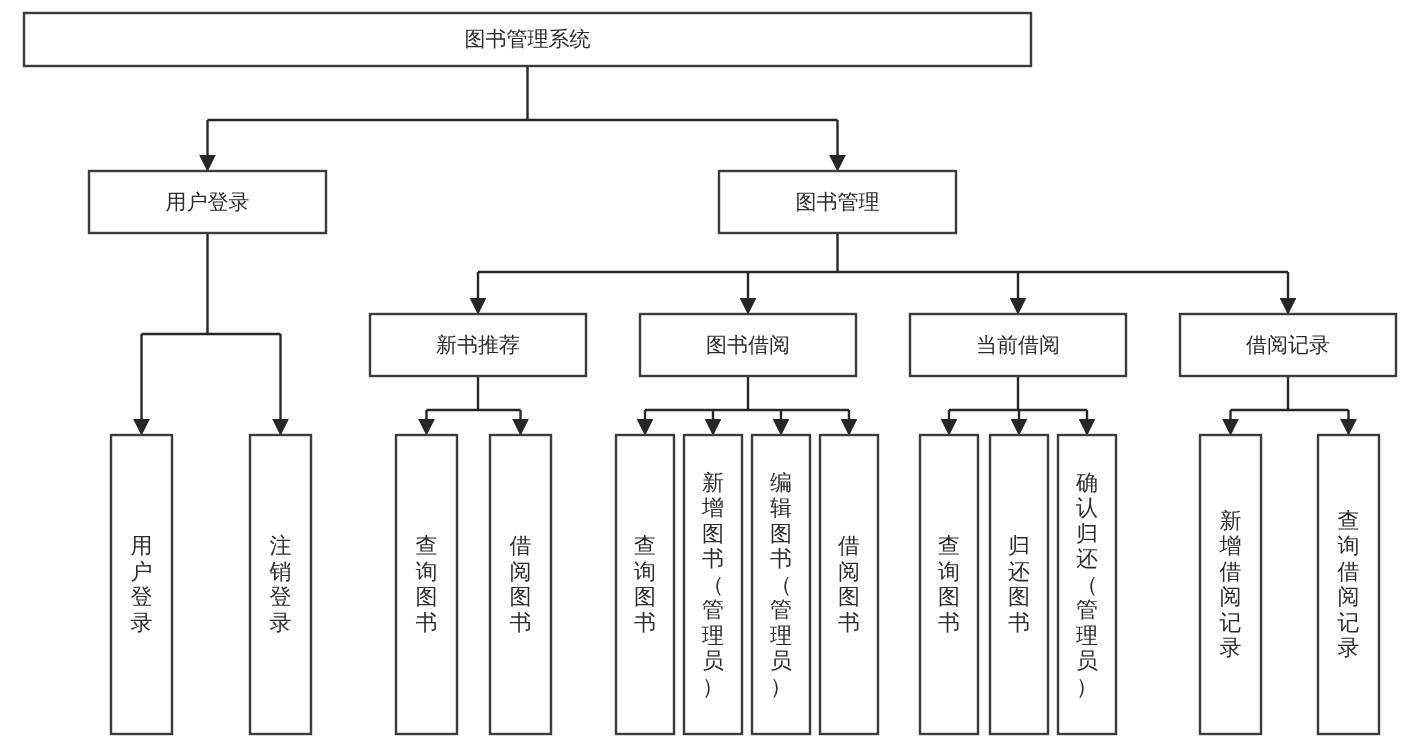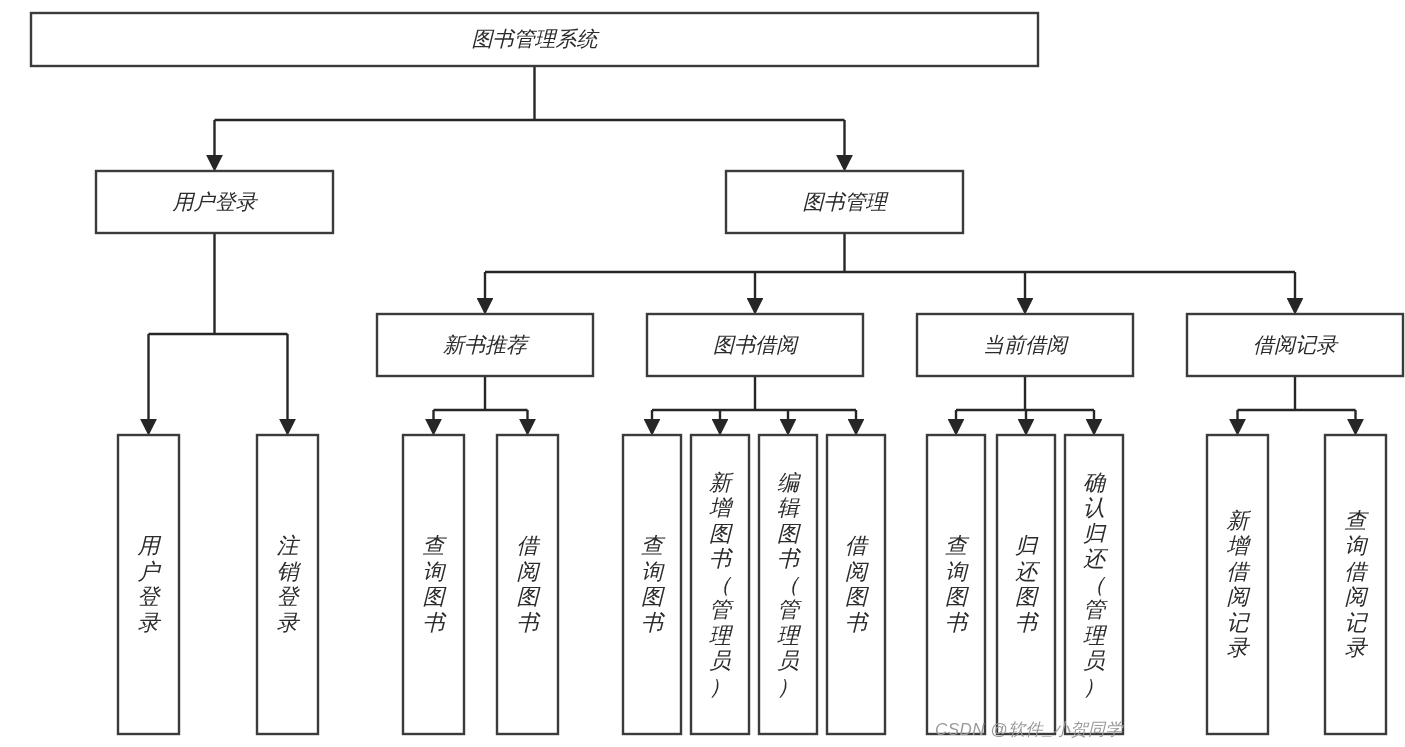--- a/index.html
+++ b/index.html
@@ -1,21 +1,21 @@
 <!DOCTYPE html>
 <html><head>
 <meta charset="utf-8">
 <style>
   html,body{margin:0;padding:0;background:#ffffff;}
   body{
     width:1405px;height:747px;overflow:hidden;
     font-family:"Liberation Sans","DejaVu Sans",sans-serif;
     position:relative;
   }
-  #diagram-root{position:absolute;left:15px;top:0;width:1116px;height:747px;font-style:italic;}
+  #diagram-root{position:absolute;left:8px;top:0;width:1116px;height:747px;}
   svg#tree{position:absolute;left:0;top:0;width:1405px;height:747px;}
   .node-box{
     fill:#ffffff;stroke:#3b3b3b;stroke-width:2.4;
   }
   .node-label{
     fill:#2b2b2b;
     font-family:"Liberation Sans","DejaVu Sans",sans-serif;
     font-size:21px;
     text-anchor:middle;
     dominant-baseline:middle;
@@ -161,14 +161,13 @@
           <rect x="1192" y="435" width="61" height="299" class="node-box"></rect>
           <text x="1222.5" y="0" class="leaf-label-v"><tspan x="1222.5" y="527.9">新</tspan><tspan x="1222.5" y="553.4">增</tspan><tspan x="1222.5" y="578.9">借</tspan><tspan x="1222.5" y="604.4">阅</tspan><tspan x="1222.5" y="629.9">记</tspan><tspan x="1222.5" y="655.4">录</tspan></text>
         </g>
         <g>
           <rect x="1310" y="435" width="61" height="299" class="node-box"></rect>
           <text x="1340.5" y="0" class="leaf-label-v"><tspan x="1340.5" y="527.9">查</tspan><tspan x="1340.5" y="553.4">询</tspan><tspan x="1340.5" y="578.9">借</tspan><tspan x="1340.5" y="604.4">阅</tspan><tspan x="1340.5" y="629.9">记</tspan><tspan x="1340.5" y="655.4">录</tspan></text>
         </g>
       </g>
   </svg>
 
-  <div class="watermark">CSDN @软件_小贺同学</div>
 </div>
 
 </body></html>

